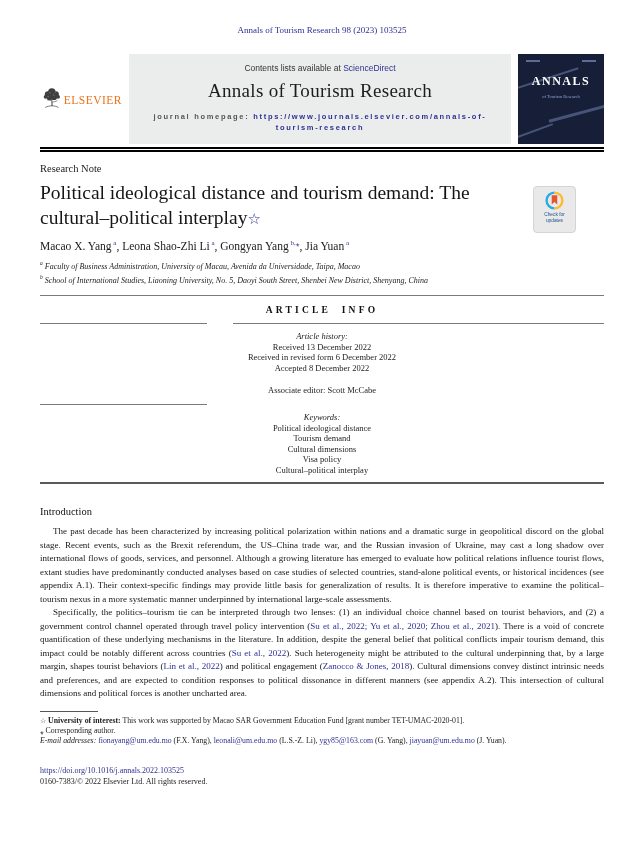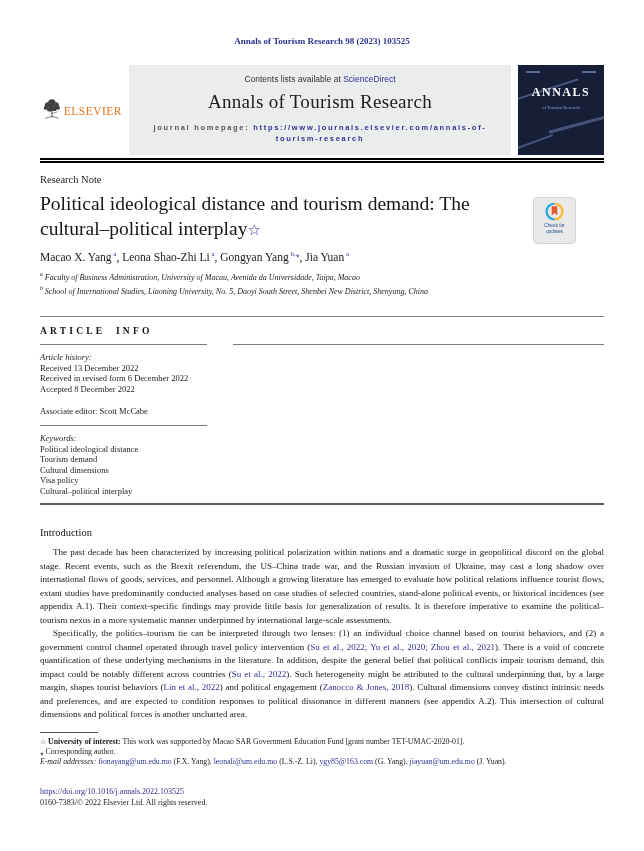--- a/index.html
+++ b/index.html
@@ -5,21 +5,21 @@
   * { margin:0; padding:0; box-sizing:border-box; }
   html,body { background:#fff; }
   .page {
     position:relative; width:644px; height:851px; margin:0 auto;
     background:#fff; color:#1c1c1c; overflow:hidden;
     font-family:"Liberation Serif", serif;
   }
   .content { padding:0 40px; }
 
   
-  .citation { padding-top:36px; text-align:center; font-size:9px; color:#2e3192;font-weight:bold; }
+  .citation { padding-top:25px; text-align:center; font-size:9px; color:#2e3192; }
 
   
   .masthead { display:flex; margin-top:19px; height:90px; }
   .logo-col { width:82px; display:flex; align-items:center; justify-content:flex-start; }
   .logo-col svg { display:block; }
   .elsevier-word { font-size:11.5px; color:#e8731a; letter-spacing:.5px; margin-top:1px; font-family:"Liberation Serif", serif; }
   .mast-center { flex:1; background:#ebecec; margin:0 7px; text-align:center; padding-top:9px; }
   .contents-line { font-family:"Liberation Sans", sans-serif; font-size:8.5px; color:#333; }
   .contents-line .sd { color:#2e3192; }
   .journal-name { font-size:19px; color:#1d1d1d; margin-top:7px; letter-spacing:.3px; }
@@ -52,21 +52,21 @@
            align-items:center; padding-top:4px; cursor:pointer; }
   .badge-label { font-family:"Liberation Sans", sans-serif; font-size:4.8px; color:#1f4e8c;
                  text-align:center; line-height:5.6px; margin-top:2px; }
 
   .authors { margin-top:6px; font-size:11.5px; color:#1a1a1a; }
   .authors sup { font-size:7px; color:#2e3192; }
   .affils { margin-top:6px; font-size:8px; font-style:italic; line-height:10.5px; color:#222; }
   .affils sup { font-size:5.5px; }
 
   
-  .info-box { margin-top:19px; border-top:1px solid #7a7a7a; border-bottom:2px solid #5a5a5a; }
+  .info-box { margin-top:9px; border-top:1px solid #7a7a7a; border-bottom:2px solid #5a5a5a;text-align:center; }
   .info-heading { margin-top:9px; font-size:9.5px; font-weight:bold; letter-spacing:3.2px; word-spacing:5px; color:#111; }
   .col-rules { display:flex; justify-content:space-between; margin-top:8px; }
   .rule-left { width:167px; border-top:1px solid #7a7a7a; }
   .rule-right { width:371px; border-top:1px solid #7a7a7a; }
   .hist { margin-top:7px; font-size:8.5px; line-height:10.5px; }
   .ital { font-style:italic; }
   .editor-line { margin-top:12px; font-size:8.5px; }
   .kw-rule { width:167px; border-top:1px solid #7a7a7a; margin-top:9px; }
   .kw { margin-top:7px; font-size:8.5px; line-height:10.5px; padding-bottom:7px; }
 

